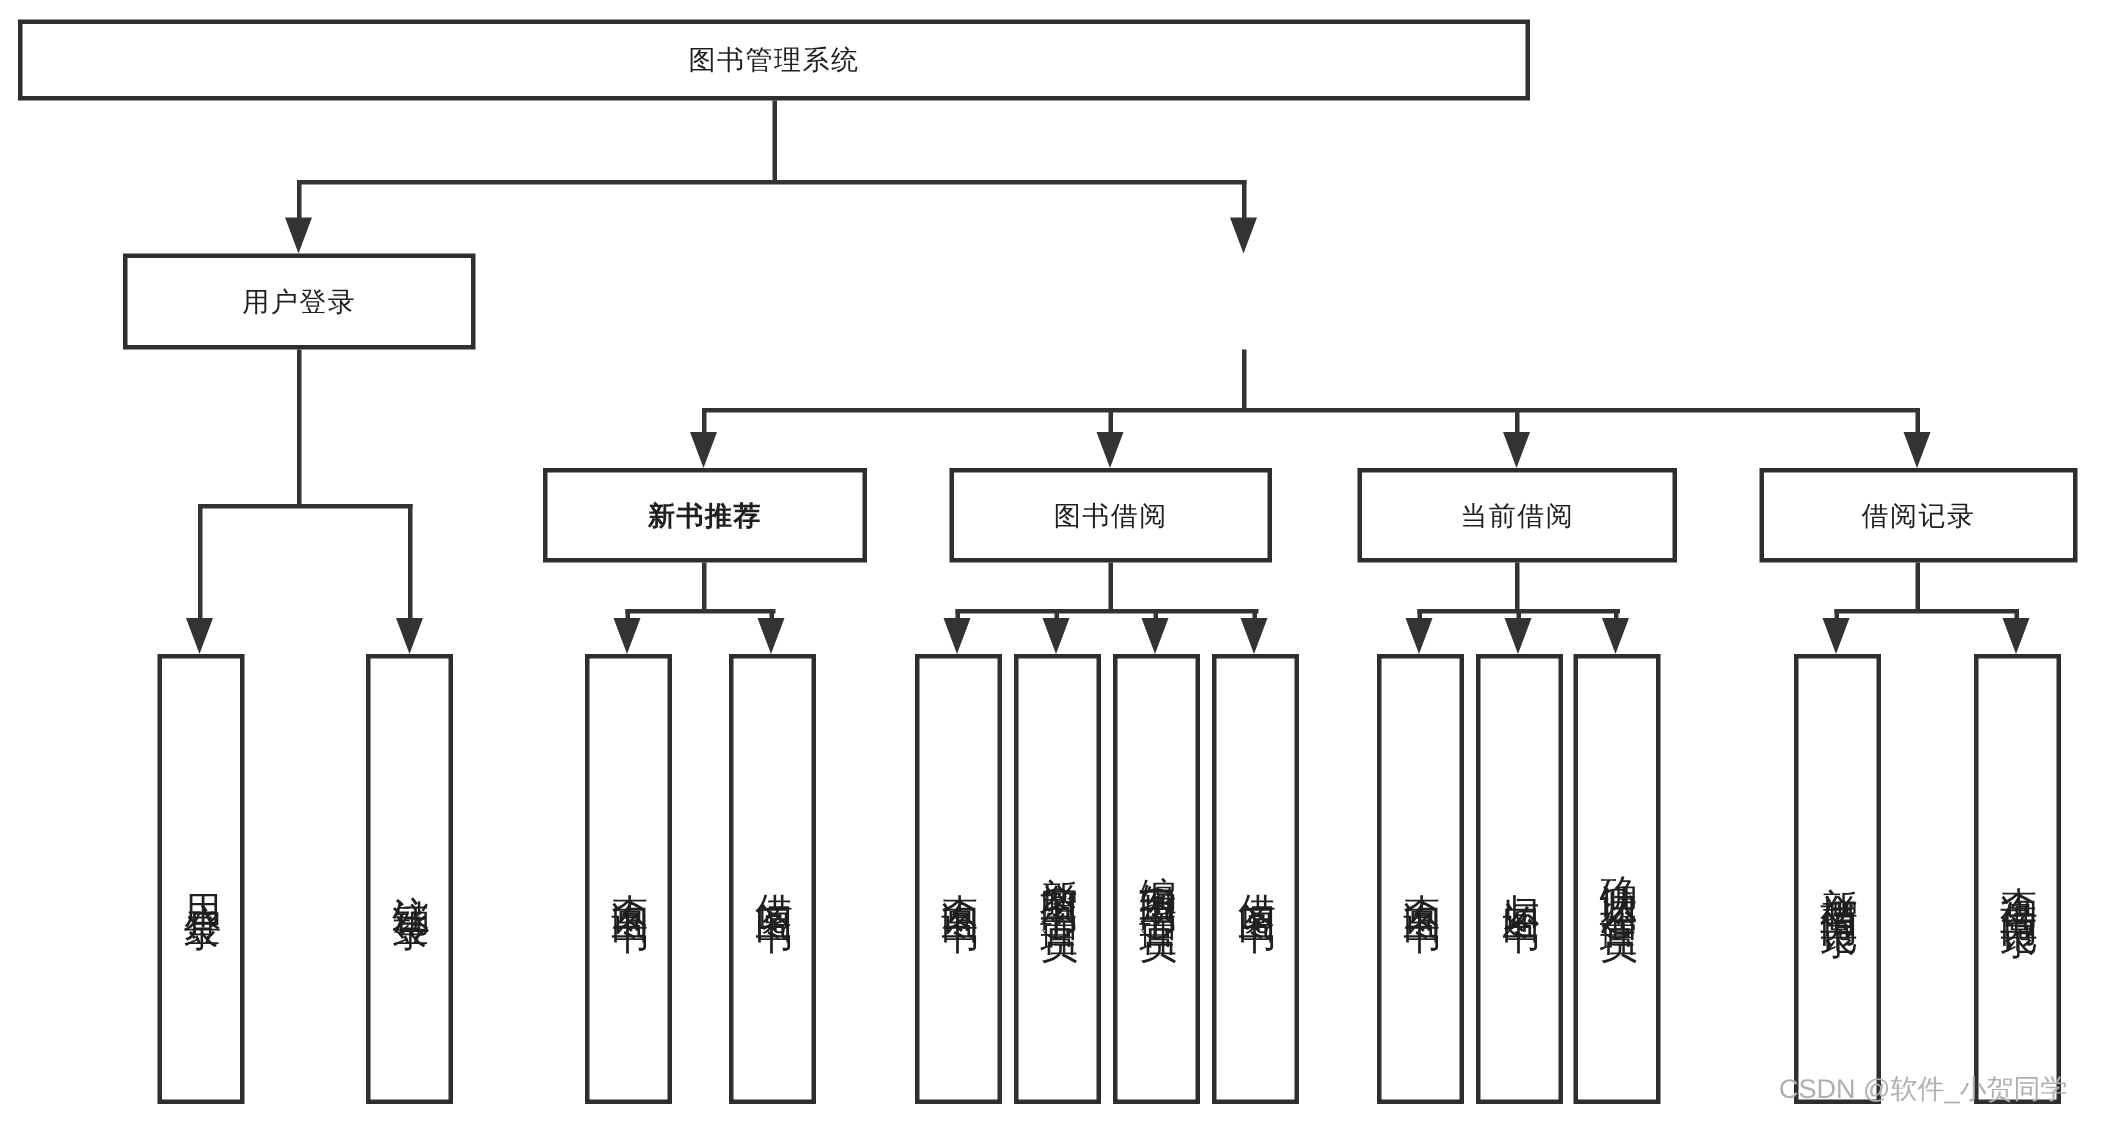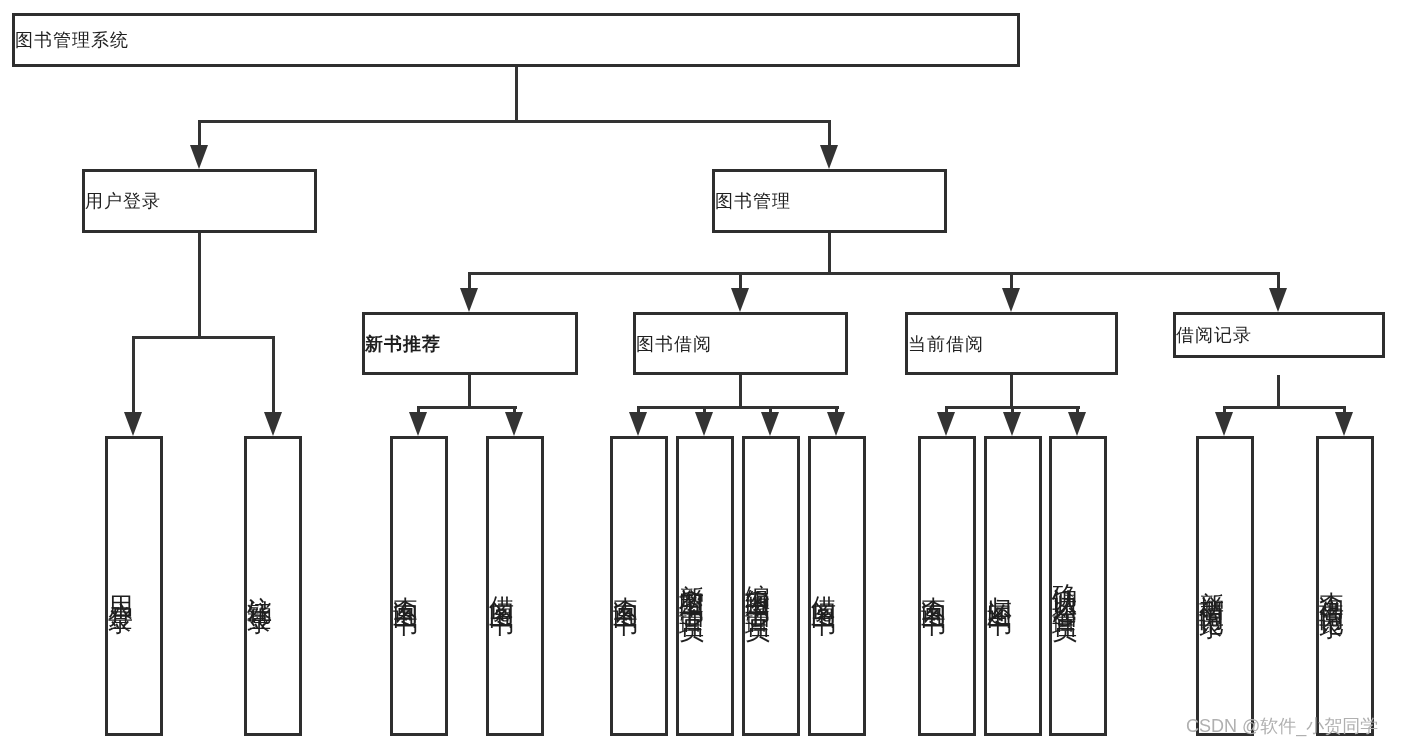--- a/index.html
+++ b/index.html
@@ -16,20 +16,21 @@
     overflow: hidden;
   }
   
   .box {
     position: absolute;
     box-sizing: border-box;
     border: 3px solid #2e2e2e;
     background: #ffffff;
     display: flex;
     align-items: center;
+    justify-content: center;
   }
   .hbox span {
     font-size: 18px;
     color: #1f1f1f;
     letter-spacing: 1px;
     white-space: nowrap;
   }
   .vbox span {
     writing-mode: vertical-rl;
     text-orientation: mixed;
@@ -72,23 +73,20 @@
   <div class="vl" style="left:515px; top:67px; height:53px;"></div>
   <div class="hl" style="left:198px; top:120px; width:633px;"></div>
   <div class="vl" style="left:198px; top:120px; height:28px;"></div>
   <div class="ar" style="left:190px; top:145px;"></div>
   <div class="vl" style="left:828px; top:120px; height:28px;"></div>
   <div class="ar" style="left:820px; top:145px;"></div>
 
   <div class="box hbox" style="left:82px; top:169px; width:235px; height:64px;">
     <span>用户登录</span>
   </div>
-  <div class="box hbox" style="left:712px; top:169px; width:235px; height:64px;">
-    <span>图书管理</span>
-  </div>
 
   <div class="vl" style="left:198px; top:233px; height:103px;"></div>
   <div class="hl" style="left:132px; top:336px; width:143px;"></div>
   <div class="vl" style="left:132px; top:336px; height:80px;"></div>
   <div class="ar" style="left:124px; top:412px;"></div>
   <div class="vl" style="left:272px; top:336px; height:80px;"></div>
   <div class="ar" style="left:264px; top:412px;"></div>
 
   <div class="vl" style="left:828px; top:233px; height:39px;"></div>
   <div class="hl" style="left:468px; top:272px; width:812px;"></div>
@@ -103,21 +101,21 @@
 
   <div class="box hbox" style="left:362px; top:312px; width:216px; height:63px;font-weight:bold;">
     <span>新书推荐</span>
   </div>
   <div class="box hbox" style="left:905px; top:312px; width:213px; height:63px;">
     <span>当前借阅</span>
   </div>
   <div class="box hbox" style="left:633px; top:312px; width:215px; height:63px;">
     <span>图书借阅</span>
   </div>
-  <div class="box hbox" style="left:1173px; top:312px; width:212px; height:46px;">
+  <div class="box hbox" style="left:1173px; top:312px; width:212px; height:63px;">
     <span>借阅记录</span>
   </div>
 
   <div class="vl" style="left:468px; top:375px; height:31px;"></div>
   <div class="hl" style="left:417px; top:406px; width:100px;"></div>
   <div class="vl" style="left:417px; top:406px; height:10px;"></div>
   <div class="ar" style="left:409px; top:412px;"></div>
   <div class="vl" style="left:513px; top:406px; height:10px;"></div>
   <div class="ar" style="left:505px; top:412px;"></div>
 

